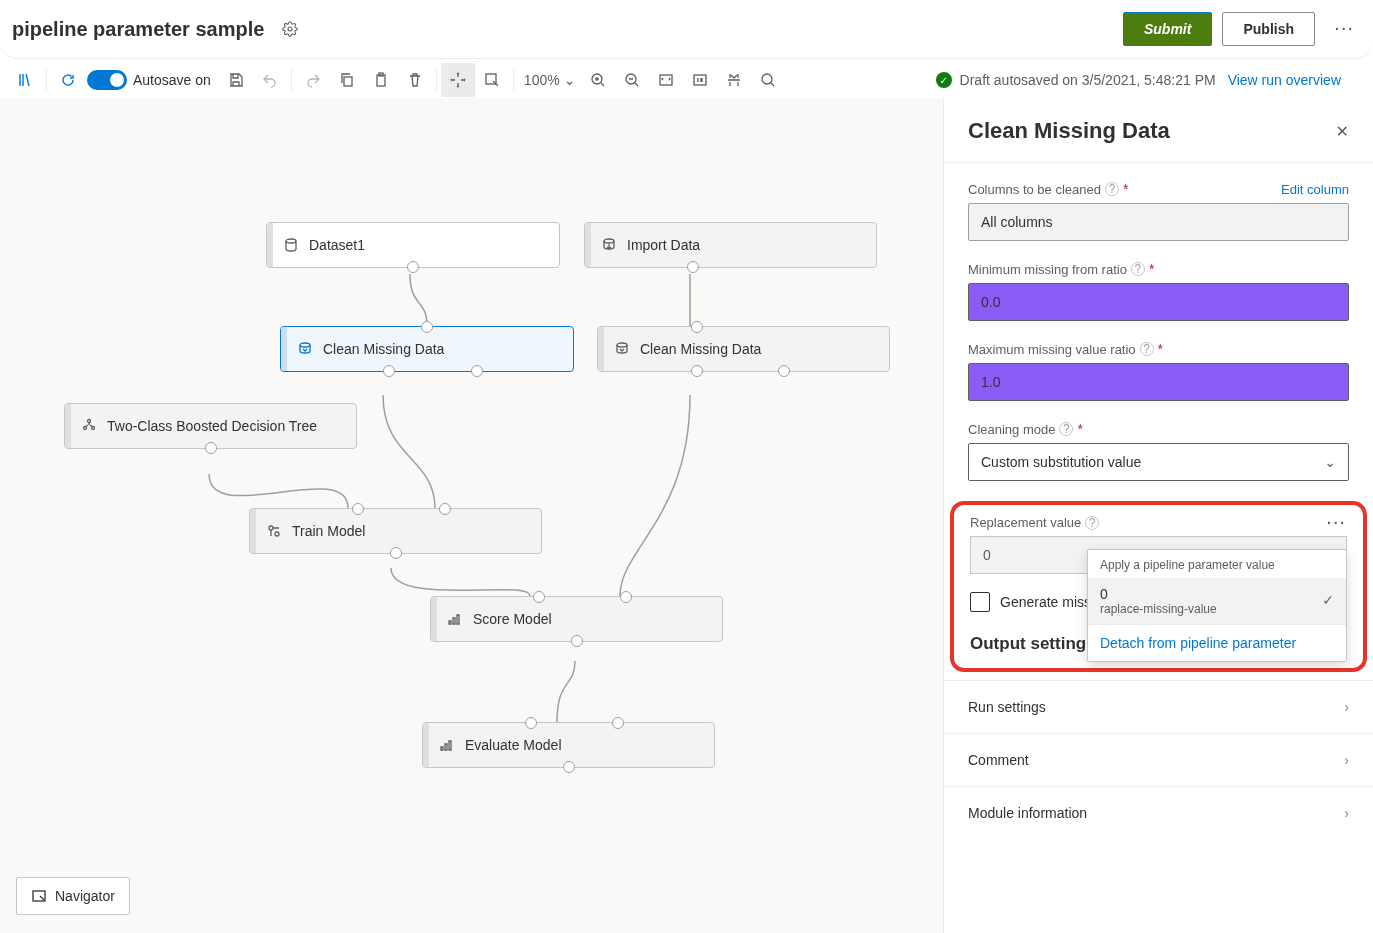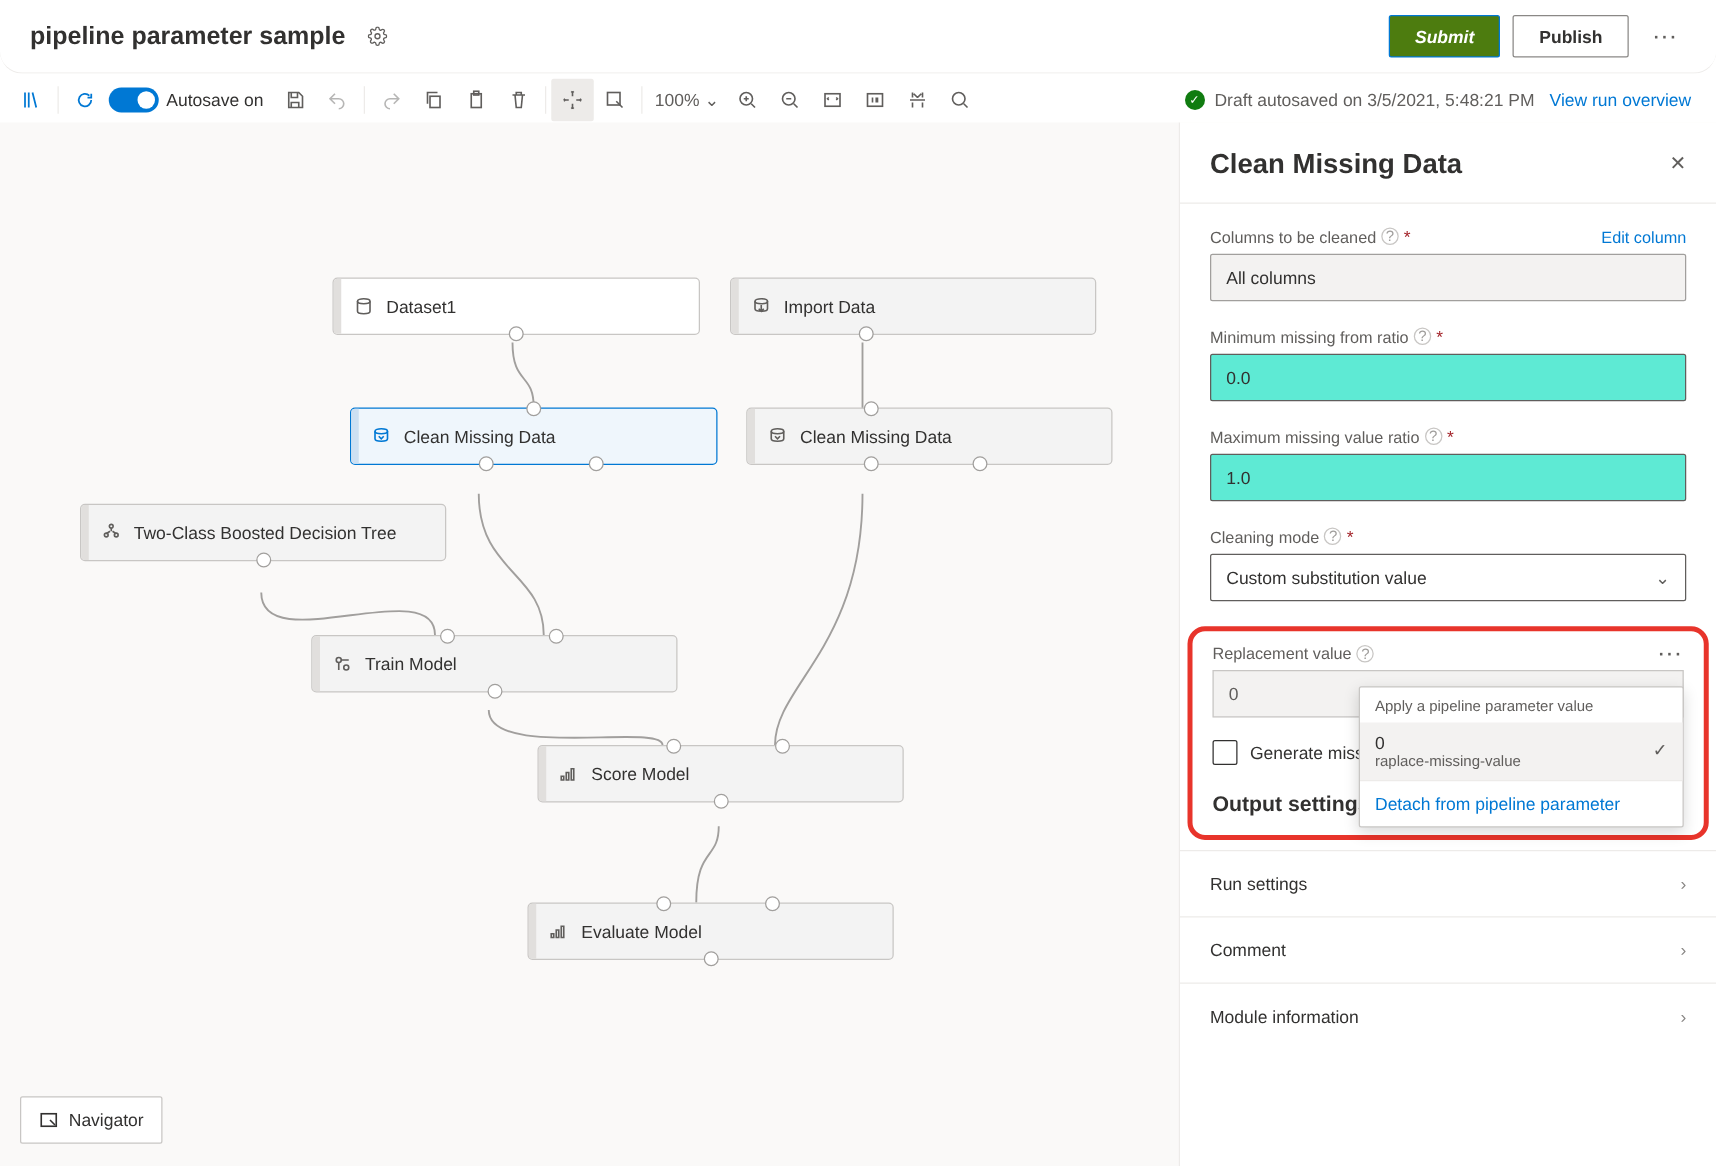--- a/index.html
+++ b/index.html
@@ -1,19 +1,19 @@
 <!DOCTYPE html>
 <html><head>
 <meta charset="utf-8">
 <style>
 * { box-sizing: border-box; margin: 0; padding: 0; }
 body { font-family: "Segoe UI", -apple-system, sans-serif; font-size: 14px; color: #323130; width: 1373px; height: 933px; overflow: hidden; background: #fff; position: relative; }
 
 
-.header { display: flex; align-items: center; padding: 12px 24px; border-bottom: 1px solid #edebe9; border-radius: 18px; }
+.header { display: flex; align-items: center; padding: 12px 12px; border-bottom: 1px solid #edebe9; border-radius: 18px; }
 .header-title { font-size: 20px; font-weight: 600; }
 .header-gear { margin-left: 18px; color: #605e5c; display: inline-flex; }
 .header-spacer { flex: 1; }
 .btn { height: 34px; padding: 0 20px; border-radius: 2px; font-size: 14px; font-weight: 600; cursor: pointer; border: 1px solid transparent; }
 .btn-primary { background: #4d7c0f; color: #fff; border-color: #0078d4; margin-right: 10px; font-style: italic; }
 .btn-secondary { background: #fff; color: #323130; border: 1px solid #8a8886; margin-right: 14px; }
 .header-more { color: #605e5c; padding: 0 6px; cursor: pointer; letter-spacing: 2px; font-weight: 700; }
 
 
 .toolbar { display: flex; align-items: center; padding: 4px 8px; border-bottom: 1px solid #edebe9; background: #fff; }
@@ -21,21 +21,21 @@
 .tool-btn.active { background: #edebe9; }
 .tool-sep { width: 1px; height: 22px; background: #edebe9; margin: 0 4px; }
 .toggle { position: relative; width: 40px; height: 20px; background: #0078d4; border-radius: 10px; margin: 0 6px 0 2px; cursor: pointer; }
 .toggle::after { content: ""; position: absolute; width: 14px; height: 14px; border-radius: 50%; background: #fff; top: 3px; right: 3px; }
 .autosave-label { margin-right: 8px; }
 .zoom { display: inline-flex; align-items: center; margin: 0 6px; color: #605e5c; }
 .zoom-caret { margin-left: 4px; }
 .toolbar-right { margin-left: auto; display: flex; align-items: center; }
 .status-ok { display: inline-flex; width: 16px; height: 16px; background: #107c10; border-radius: 50%; color: #fff; align-items: center; justify-content: center; font-size: 10px; margin-right: 8px; }
 .status-text { color: #605e5c; margin-right: 12px; }
-.view-run { color: #0078d4; cursor: pointer; margin-right: 12px; text-align: center; }
+.view-run { color: #0078d4; cursor: pointer; margin-right: 24px; text-align: center; }
 
 
 .canvas { position: absolute; top: 98px; left: 0; right: 0; bottom: 0; background: #faf9f8; overflow: hidden; }
 .canvas svg.edges { position: absolute; inset: 0; width: 100%; height: 100%; pointer-events: none; }
 .node { position: absolute; background: #fff; border: 1px solid #c8c6c4; border-radius: 4px; display: flex; align-items: center; padding: 14px 16px; cursor: move; }
 .node.gray { background: #f3f3f3; }
 .node.selected { border-color: #0078d4; background: #eff6fc; }
 .node-icon { color: #605e5c; margin-right: 10px; display: inline-flex; }
 .node-accent { position: absolute; left: 0; top: 0; bottom: 0; width: 6px; background: #e1dfdd; border-radius: 3px 0 0 3px; }
 .node.selected .node-accent { background: #cde0f2; }
@@ -48,21 +48,21 @@
 .panel-title { font-size: 22px; font-weight: 600; flex: 1; }
 .panel-close { color: #605e5c; cursor: pointer; font-size: 16px; }
 .panel-sep { height: 1px; background: #edebe9; }
 .panel-body { padding: 18px 24px 8px; }
 .field { margin-bottom: 20px; }
 .field-label-row { display: flex; align-items: center; margin-bottom: 6px; }
 .field-label { color: #605e5c; font-size: 13px; }
 .q-icon { color: #a19f9d; margin-left: 4px; font-size: 12px; border: 1px solid #c8c6c4; border-radius: 50%; width: 14px; height: 14px; display: inline-flex; align-items: center; justify-content: center; }
 .req-star { color: #a4262c; margin-left: 4px; }
 .edit-link { margin-left: auto; color: #0078d4; cursor: pointer; font-size: 13px; }
-.field-box { border: 1px solid #605e5c; padding: 10px 12px; border-radius: 2px; background: #5eead4; }
+.field-box { border: 1px solid #605e5c; padding: 10px 12px; border-radius: 2px; background: #8b5cf6; }
 .field-box.readonly { background: #f3f2f1; border-color: #a19f9d; }
 .field-select { border: 1px solid #605e5c; padding: 10px 12px; border-radius: 2px; display: flex; justify-content: space-between; cursor: pointer; }
 .caret { color: #605e5c; }
 .highlight-zone { border: 4px solid #e8342b; border-radius: 14px; padding: 10px 16px 14px; margin: 0 -18px 0 -18px; position: relative; }
 .more-dots { position: absolute; right: 16px; top: 10px; cursor: pointer; letter-spacing: 2px; font-weight: 700; color: #605e5c; }
 .replace-box { border: 1px solid #c8c6c4; background: #f3f2f1; padding: 10px 12px; color: #605e5c; margin-top: 6px; }
 .gencheck { display: flex; align-items: center; margin-top: 18px; }
 .gencheck .box { width: 20px; height: 20px; border: 1px solid #323130; border-radius: 2px; margin-right: 10px; }
 .output-title { font-size: 17px; font-weight: 600; margin-top: 22px; }
 .dropdown { position: absolute; right: 16px; top: 44px; width: 260px; background: #fff; border: 1px solid #c8c6c4; box-shadow: 0 4px 12px rgba(0,0,0,0.15); border-radius: 2px; z-index: 5; }

